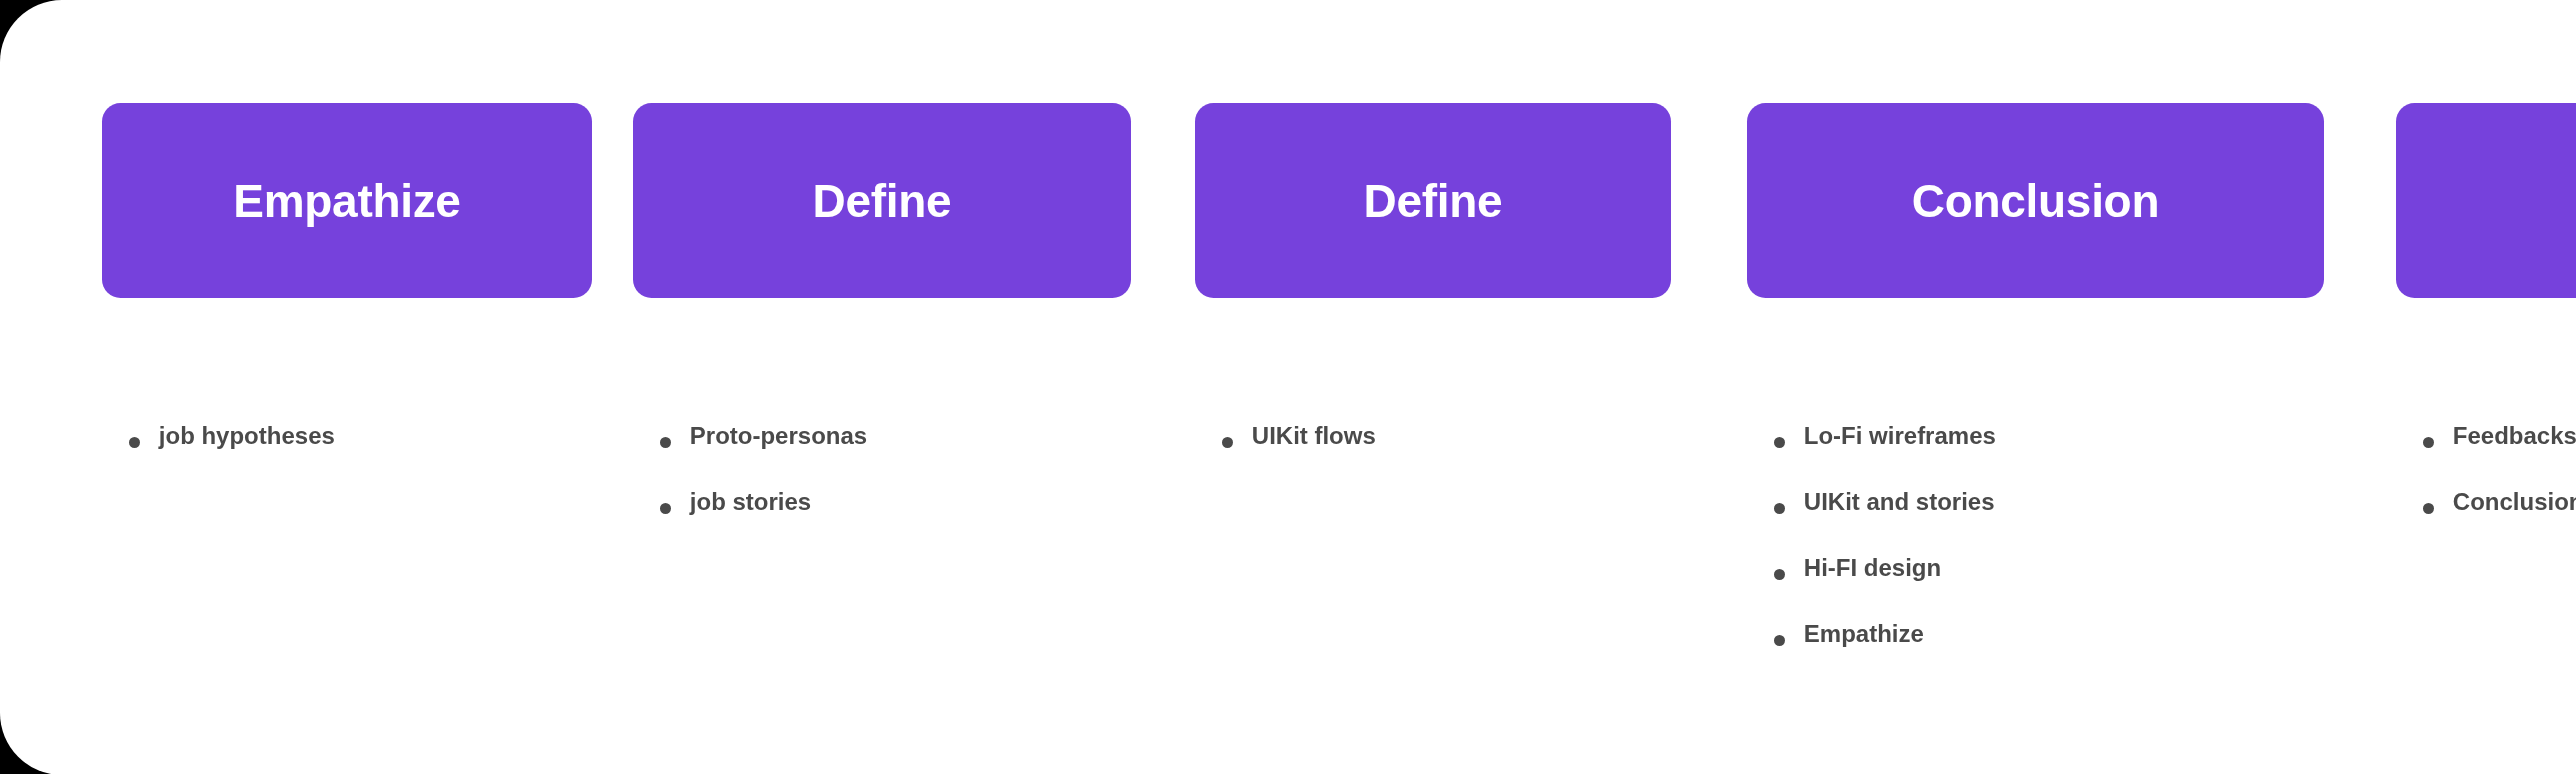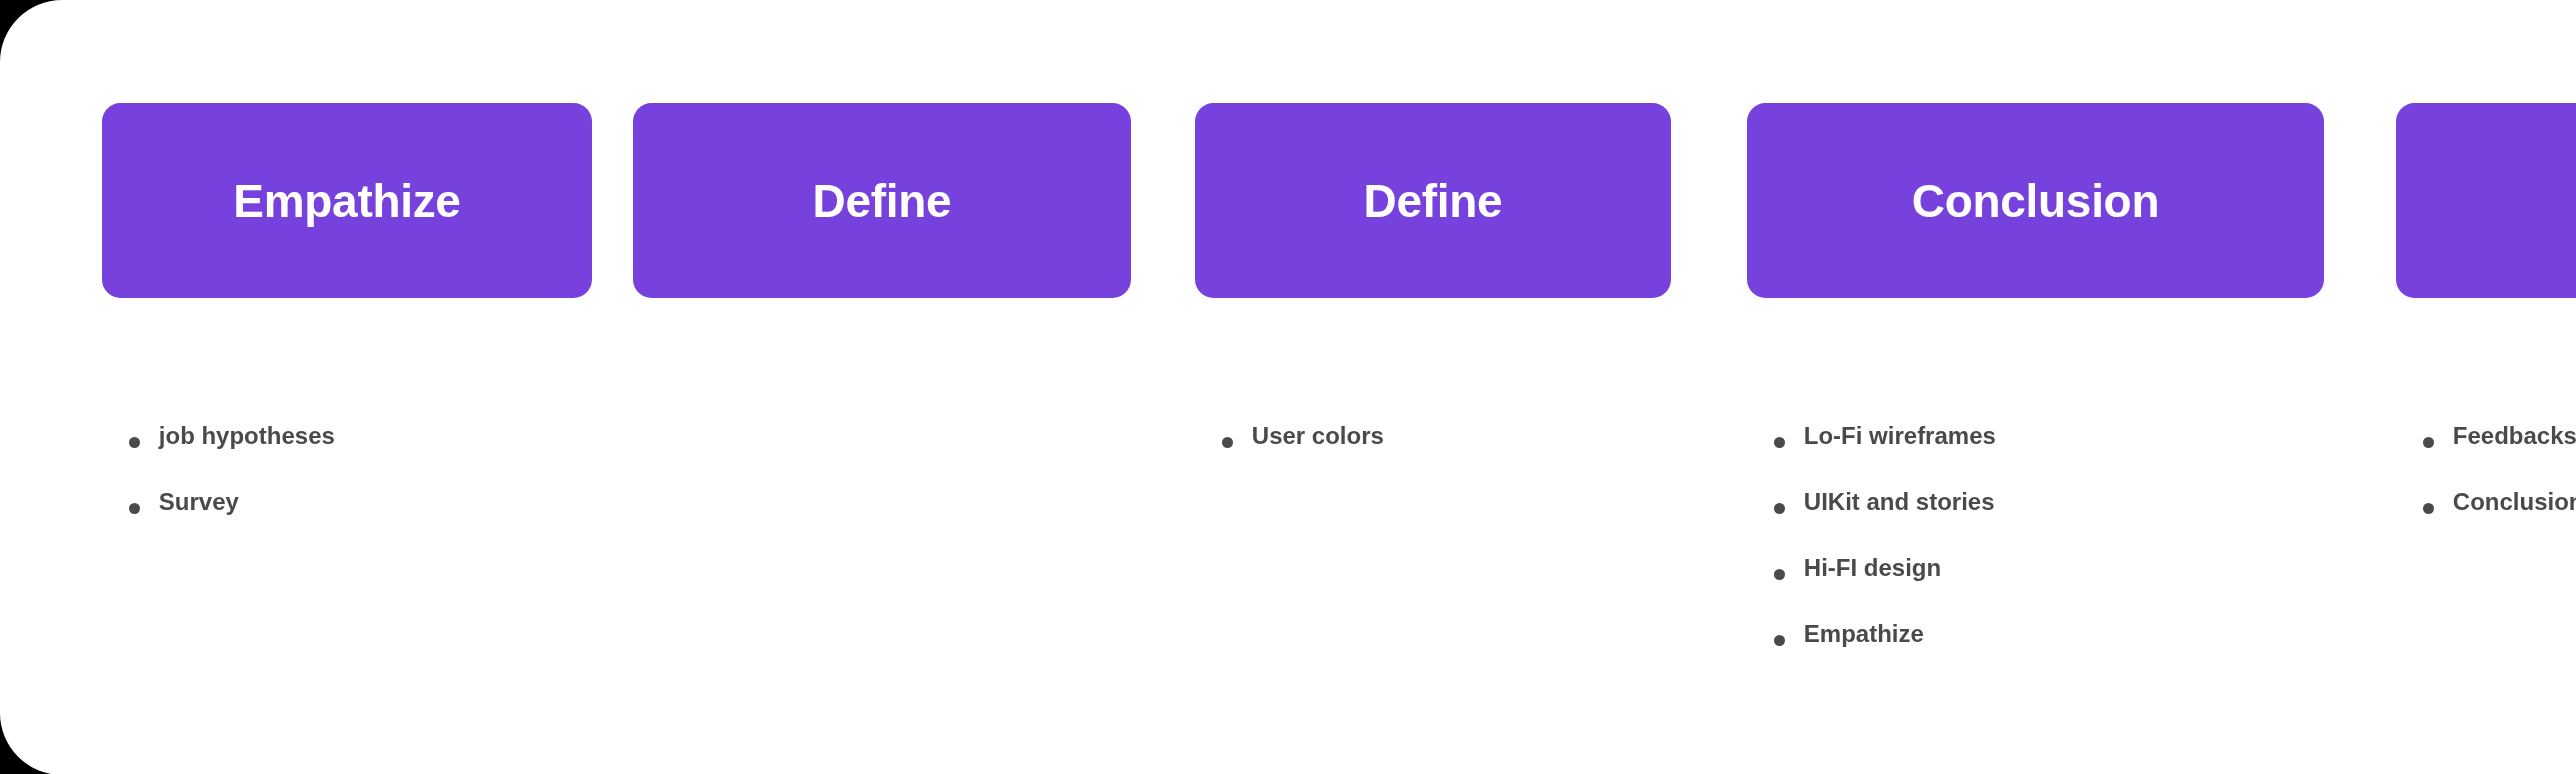--- a/index.html
+++ b/index.html
@@ -104,39 +104,45 @@
   <div class="stage" id="stage">
       <div class="phase" style="left: 102px; width: 490px;">
         <div class="phase-card">
           <span class="phase-title">Empathize</span>
         </div>
         <ul class="phase-list">
           <li class="phase-item">
             <span class="bullet-dot"></span>
             <span class="item-label">job hypotheses</span>
           </li>
-          <li class="phase-item">
-            <span class="bullet-dot"></span>
-            <span class="item-label">Survey</span>
-          </li>
         </ul>
       </div>
       <div class="phase" style="left: 633px; width: 498px;">
         <div class="phase-card">
           <span class="phase-title">Define</span>
         </div>
+        <ul class="phase-list">
+          <li class="phase-item">
+            <span class="bullet-dot"></span>
+            <span class="item-label">Proto-personas</span>
+          </li>
+          <li class="phase-item">
+            <span class="bullet-dot"></span>
+            <span class="item-label">job stories</span>
+          </li>
+        </ul>
       </div>
       <div class="phase" style="left: 1195px; width: 476px;">
         <div class="phase-card">
           <span class="phase-title">Define</span>
         </div>
         <ul class="phase-list">
           <li class="phase-item">
             <span class="bullet-dot"></span>
-            <span class="item-label">User colors</span>
+            <span class="item-label">UIKit flows</span>
           </li>
         </ul>
       </div>
       <div class="phase" style="left: 1747px; width: 577px;">
         <div class="phase-card">
           <span class="phase-title">Conclusion</span>
         </div>
         <ul class="phase-list">
           <li class="phase-item">
             <span class="bullet-dot"></span>

